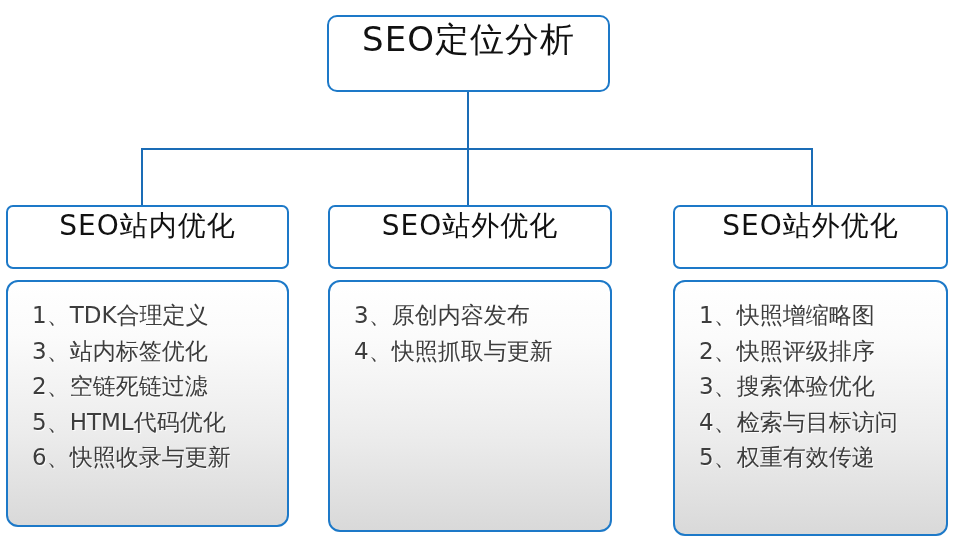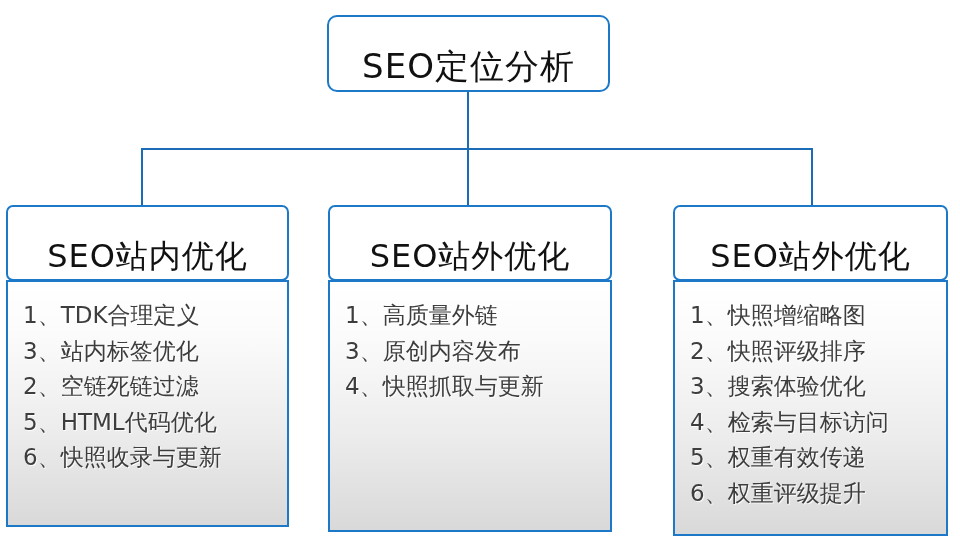--- a/index.html
+++ b/index.html
@@ -12,44 +12,44 @@
   .line { position: absolute; background: #1a6cb6; }
   .line.v { width: 2px; }
   .line.h { height: 2px; }
 
   
   .node {
     position: absolute;
     background: #ffffff;
     border: 2px solid #1d79c8;
     display: flex;
-    align-items: flex-end;
+    align-items: flex-start;
     justify-content: center;
     color: #111111;
   }
   .root-node {
     left: 327px; top: 15px; width: 283px; height: 77px;
     border-radius: 10px;
     font-size: 34px;
     letter-spacing: 1px;
   }
   .branch-header {
-    top: 205px; height: 76px;
+    top: 205px; height: 64px;
     border-radius: 7px;
-    font-size: 32px;
+    font-size: 28px;
     letter-spacing: 1px;
     z-index: 2;
   }
   .list-box {
     position: absolute;
     top: 280px;
     border: 2px solid #1d79c8;
-    border-radius: 0;
+    border-radius: 12px;
     background: linear-gradient(180deg, #ffffff 0%, #fbfbfb 22%, #ececec 62%, #d9d9d9 100%);
-    padding: 16px 0 0 15px;
+    padding: 16px 0 0 24px;
     z-index: 1;
   }
   .list-item {
     font-size: 23px;
     line-height: 35.5px;
     color: #3d3d3d;
     text-shadow: 1px 1px 1px rgba(255,255,255,0.95);
     white-space: nowrap;
   }
 
@@ -87,33 +87,31 @@
       <div class="list-item">5、HTML代码优化</div>
       <div class="list-item">6、快照收录与更新</div>
     </div>
   </div>
 
   <div class="col-1">
     <div class="node branch-header">
       <span>SEO站外优化</span>
     </div>
     <div class="list-box">
-      <div class="list-item">1、高质量外链</div>
       <div class="list-item">3、原创内容发布</div>
       <div class="list-item">4、快照抓取与更新</div>
     </div>
   </div>
 
   <div class="col-2">
     <div class="node branch-header">
       <span>SEO站外优化</span>
     </div>
     <div class="list-box">
       <div class="list-item">1、快照增缩略图</div>
       <div class="list-item">2、快照评级排序</div>
       <div class="list-item">3、搜索体验优化</div>
       <div class="list-item">4、检索与目标访问</div>
       <div class="list-item">5、权重有效传递</div>
-      <div class="list-item">6、权重评级提升</div>
     </div>
   </div>
 
 </div>
 
 </body></html>

